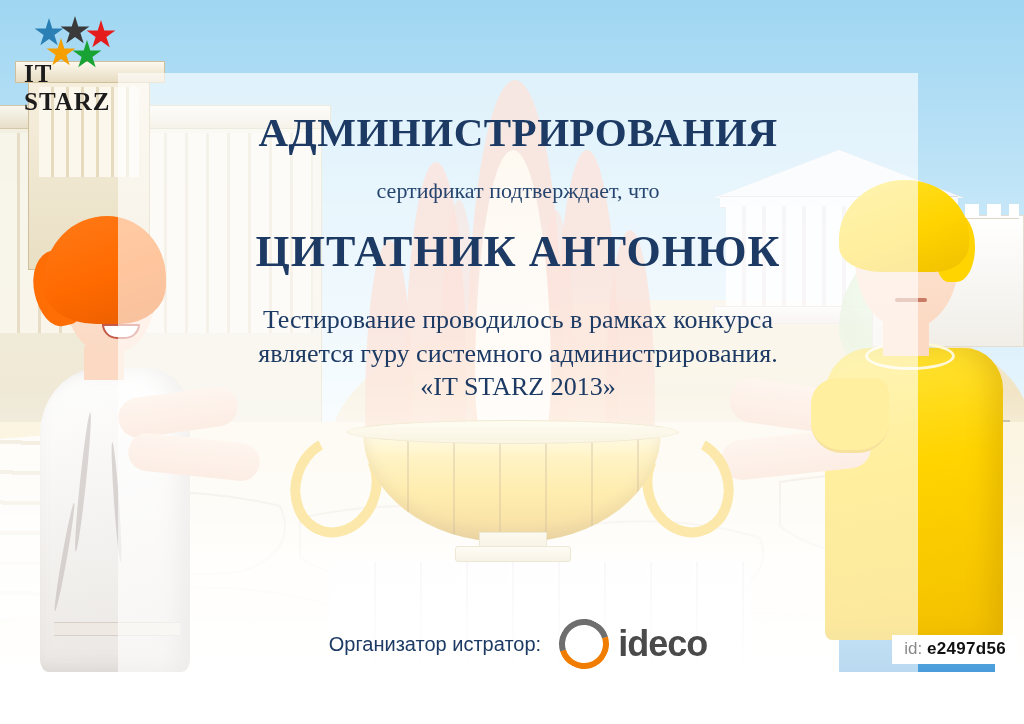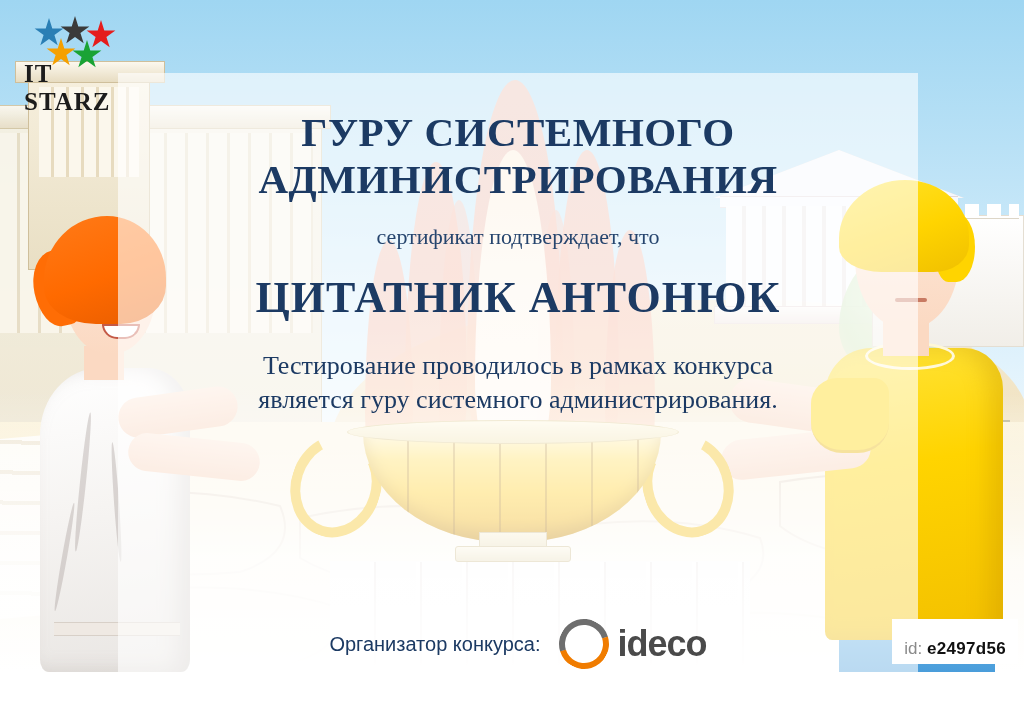--- a/index.html
+++ b/index.html
@@ -244,21 +244,21 @@
   .bash-word{font-family:"Liberation Serif",serif;font-size:30px;color:#111;letter-spacing:-.5px;line-height:1;}
   .bash-sub{font-family:"Liberation Serif",serif;font-size:9px;color:#6b5a5a;letter-spacing:1.4px;}
 
   .sysadm{position:relative;text-align:left;line-height:1.02;}
   .sa-l1{font-family:"Liberation Sans",sans-serif;font-weight:700;font-size:16px;}
   .sa-l2{font-family:"Liberation Sans",sans-serif;font-weight:700;font-size:18px;margin-left:9px;}
   .g{color:#1f9b3c;} .d{color:#20201f;}
 
   .skydns{font-family:"Liberation Sans",sans-serif;font-weight:700;font-size:33px;letter-spacing:-1.5px;}
   .sky{color:#5fb0e0;text-decoration:underline;} .dns{color:#1d3a57;}
-  .idbox{position:absolute;right:6px;bottom:8px;background:#fff;padding:20px 12px 5px 12px;
+  .idbox{position:absolute;right:6px;bottom:8px;background:#fff;padding:4px 12px 5px 12px;
      font-family:"Liberation Sans",sans-serif;font-size:17px;}
   .id-k{color:#8a8a8a;}
   .id-v{color:#111;font-weight:700;letter-spacing:.3px;}
 </style>
 </head>
 <body>
 
 <div id="cert">
 
   <div class="sky"></div>
@@ -375,35 +375,35 @@
     <div class="star s2"></div>
     <div class="star s3"></div>
     <div class="star s4"></div>
     <div class="star s5"></div>
     <div class="logo-text">IT STARZ</div>
   </div>
 
   <div class="content">
 
     <div class="title">
-      <div>ГУРУ СИСТЕМНОГО</div>
       <div>АДМИНИСТРИРОВАНИЯ</div>
     </div>
 
     <div class="subtitle">сертификат подтверждает, что</div>
 
     <div class="name">ЦИТАТНИК АНТОНЮК</div>
 
     <div class="body-txt">
       <div>Тестирование проводилось в рамках конкурса</div>
       <div>является гуру системного администрирования.</div>
+      <div>«IT STARZ 2013»</div>
     </div>
 
     <div class="org-row">
-      <div class="org-label">Организатор конкурса:</div>
+      <div class="org-label">Организатор истратор:</div>
       <div class="ideco">
         <div class="ideco-mark"></div>
         <div class="ideco-word">ideco</div>
       </div>
     </div>
 
     <div class="part-row">
       <div class="part-label">Партнеры:</div>
 
       <div class="lf">

